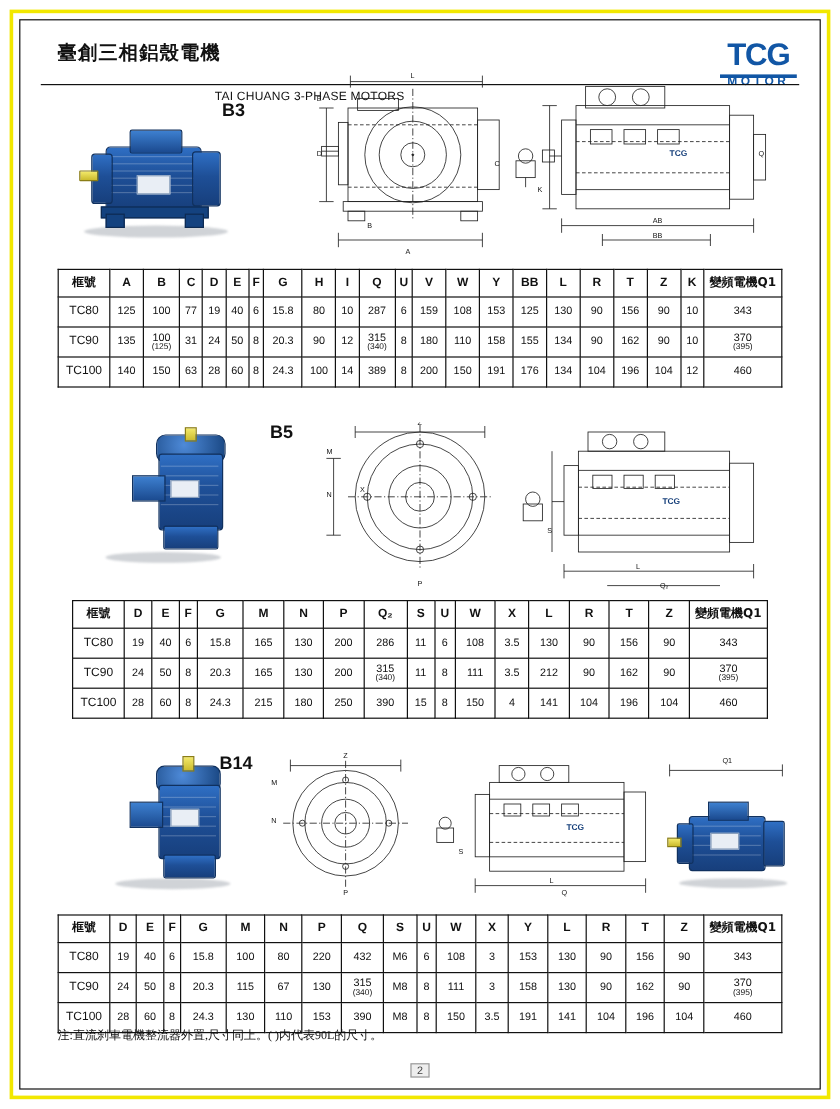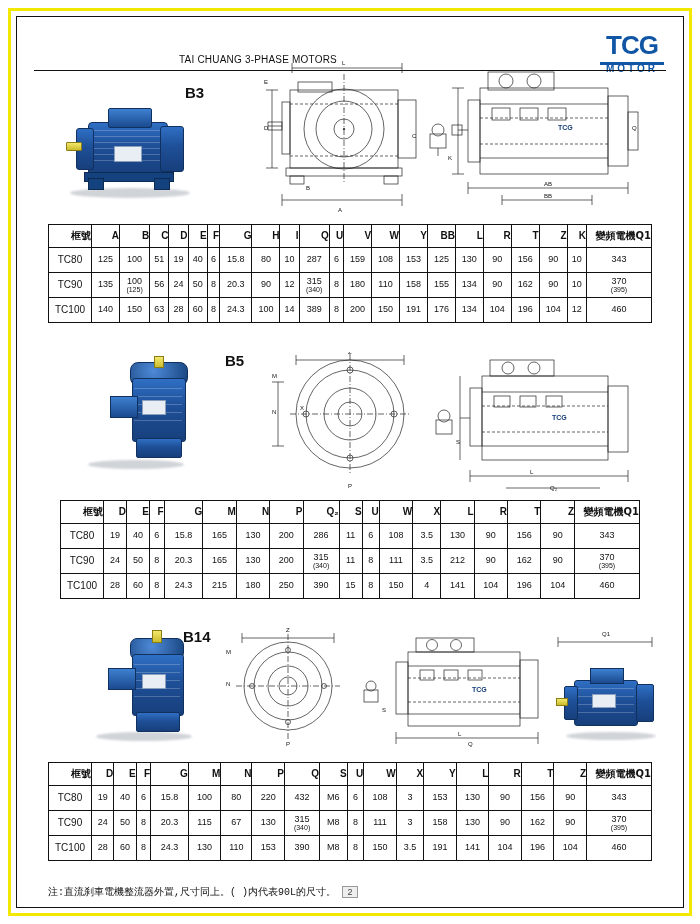--- a/index.html
+++ b/index.html
@@ -103,53 +103,53 @@
     text-align:center;
     padding:0;
     line-height:1.05;
     font-weight:normal;
     height:24px;
   }
   table.spec thead th{
     font-weight:bold;
     height:22px;
     font-size:10px;
-    text-align:right;
   }
   table.spec .cn-head{
     font-family:"DejaVu Sans", sans-serif;
     font-size:10px;font-weight:bold;
   }
   table.spec td.frame{
     font-size:10px;
   }
   .sub{display:block;font-size:7px;line-height:1;}
   .main-v{display:block;line-height:1.05;}
 
   .note{
-    position:absolute;left:48px;top:885px;font-size:10px;color:#111;
-    font-family:Liberation Mono, monospace;
+    position:absolute;left:48px;top:856px;font-size:10px;color:#111;
+    font-family:Liberation Serif, serif;
   }
   .pagenum{
     position:absolute;left:0;top:886px;width:700px;text-align:center;
     font-size:9px;color:#444;
   }
   .pagenum span{
     display:inline-block;border:1px solid #999;padding:0 4px;background:#eee;
   }
 </style>
 </head>
 <body>
 
 <div class="page">
 
   <div class="frame-outer"></div>
   <div class="frame-inner"></div>
 
   <div class="hdr">
+    <div class="cn">臺創三相鋁殼電機</div>
     <div class="en">TAI CHUANG 3-PHASE MOTORS</div>
   </div>
 
   <div class="logo">
     <div class="mark">TCG</div>
     <div class="bar"></div>
     <div class="sub">MOTOR</div>
   </div>
 
   <div class="hr-top"></div>
@@ -286,21 +286,21 @@
           <td class="frame">
             <span class="main-v">TC80</span>
           </td>
           <td>
             <span class="main-v">125</span>
           </td>
           <td>
             <span class="main-v">100</span>
           </td>
           <td>
-            <span class="main-v">51</span>
+            <span class="main-v">77</span>
           </td>
           <td>
             <span class="main-v">19</span>
           </td>
           <td>
             <span class="main-v">40</span>
           </td>
           <td>
             <span class="main-v">6</span>
           </td>
@@ -355,21 +355,21 @@
             <span class="main-v">TC90</span>
           </td>
           <td>
             <span class="main-v">135</span>
           </td>
           <td>
             <span class="main-v">100</span>
             <span class="sub">(125)</span>
           </td>
           <td>
-            <span class="main-v">56</span>
+            <span class="main-v">31</span>
           </td>
           <td>
             <span class="main-v">24</span>
           </td>
           <td>
             <span class="main-v">50</span>
           </td>
           <td>
             <span class="main-v">8</span>
           </td>

